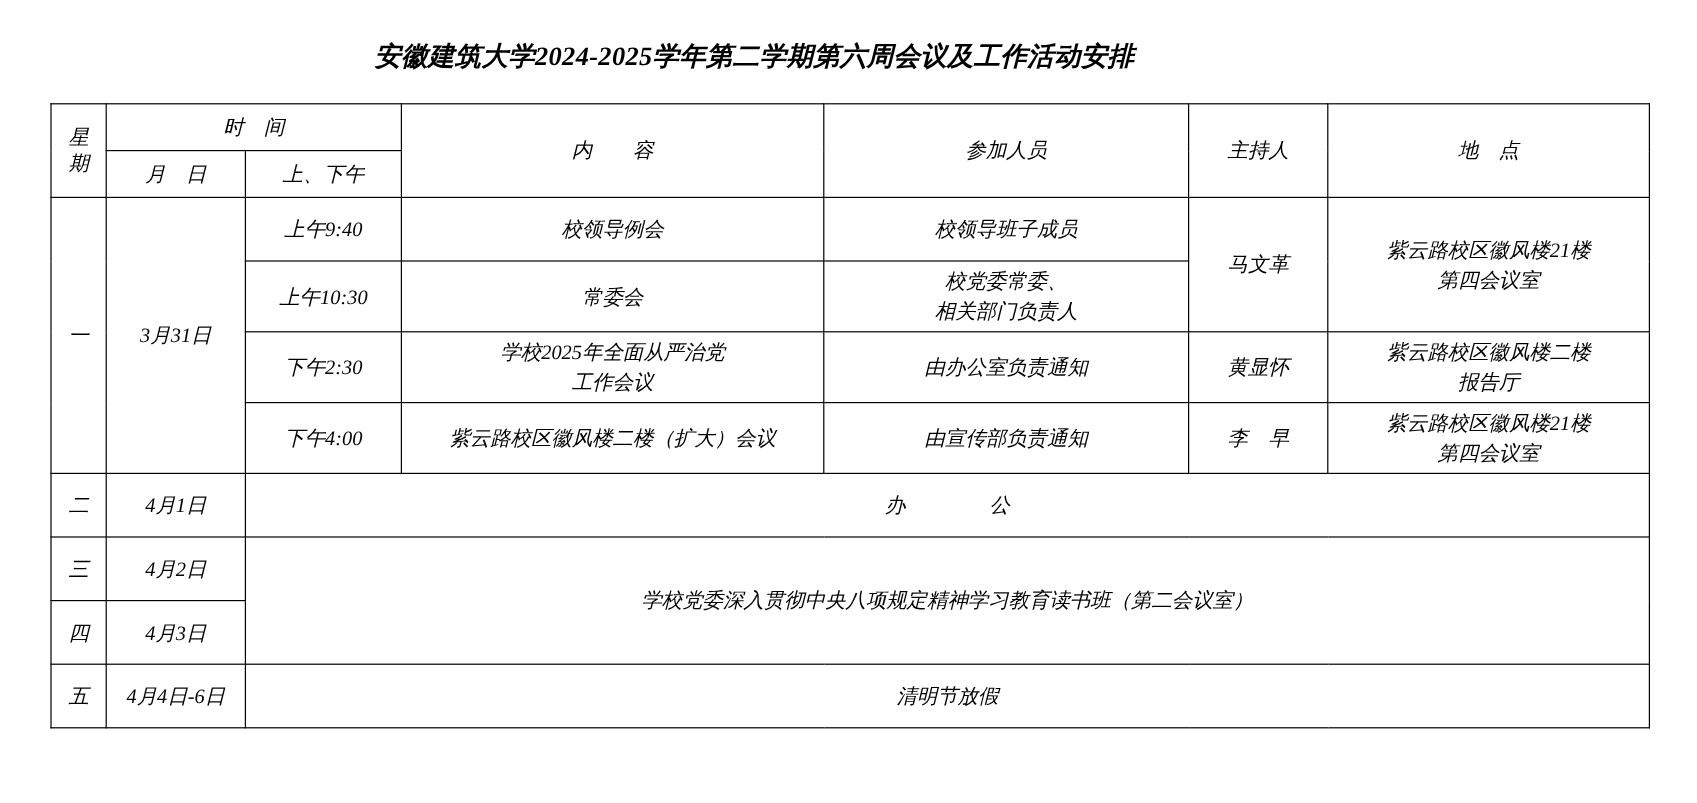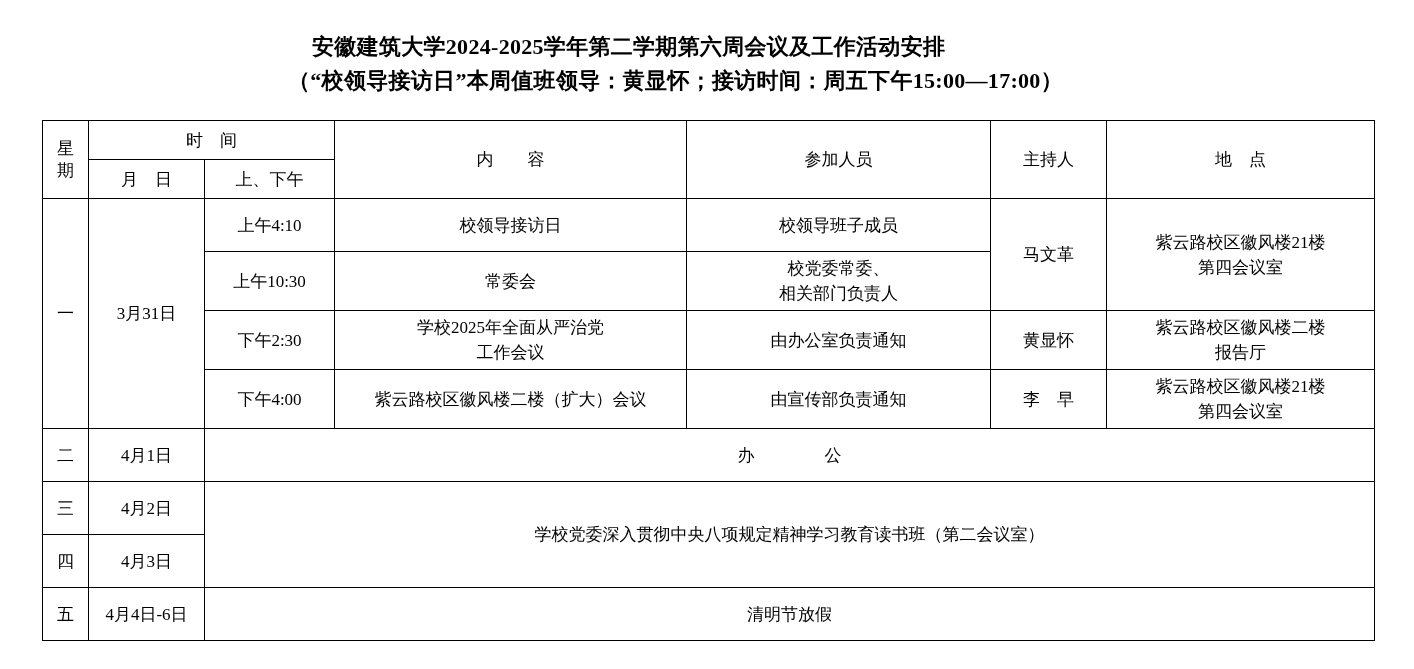--- a/index.html
+++ b/index.html
@@ -12,20 +12,21 @@
     height: 669px;
     font-family: "Liberation Serif", "DejaVu Serif", serif;
     color: #000000;
     overflow: hidden;
   }
   .page {
     position: relative;
     width: 1414px;
     height: 539px;
     box-sizing: border-box;
+    font-style: italic;
   }
   .title-block {
     padding-top: 30px;
     padding-left: 60px;
     padding-right: 60px;
   }
   .title-line {
     font-size: 22px;
     font-weight: bold;
     letter-spacing: 0.3px;
@@ -80,21 +81,20 @@
     line-height: 22px;
   }
 </style>
 </head>
 <body>
 
 <div class="page">
 
   <div class="title-block">
     <div class="title-line">安徽建筑大学2024-2025学年第二学期第六周会议及工作活动安排</div>
-    <div class="title-line second">（“校领导接访日”本周值班领导：黄显怀；接访时间：周五下午15:00—17:00）</div>
   </div>
 
   <div class="table-wrap">
     <table class="sched">
       <colgroup>
         <col class="hdr-week">
         <col class="hdr-date">
         <col class="hdr-ampm">
         <col class="hdr-content">
         <col class="hdr-people">
@@ -116,22 +116,22 @@
         </tr>
 
         <tr>
           <td class="row-h">月　日</td>
           <td class="row-h">上、下午</td>
         </tr>
 
         <tr>
           <td rowspan="4">一</td>
           <td rowspan="4">3月31日</td>
-          <td class="big-center">上午4:10</td>
-          <td>校领导接访日</td>
+          <td class="big-center">上午9:40</td>
+          <td>校领导例会</td>
           <td>校领导班子成员</td>
           <td rowspan="2">马文革</td>
           <td rowspan="2" class="cell-2l">
             <div>紫云路校区徽风楼21楼</div>
             <div>第四会议室</div>
           </td>
         </tr>
         <tr>
           <td class="big-center">上午10:30</td>
           <td>常委会</td>

